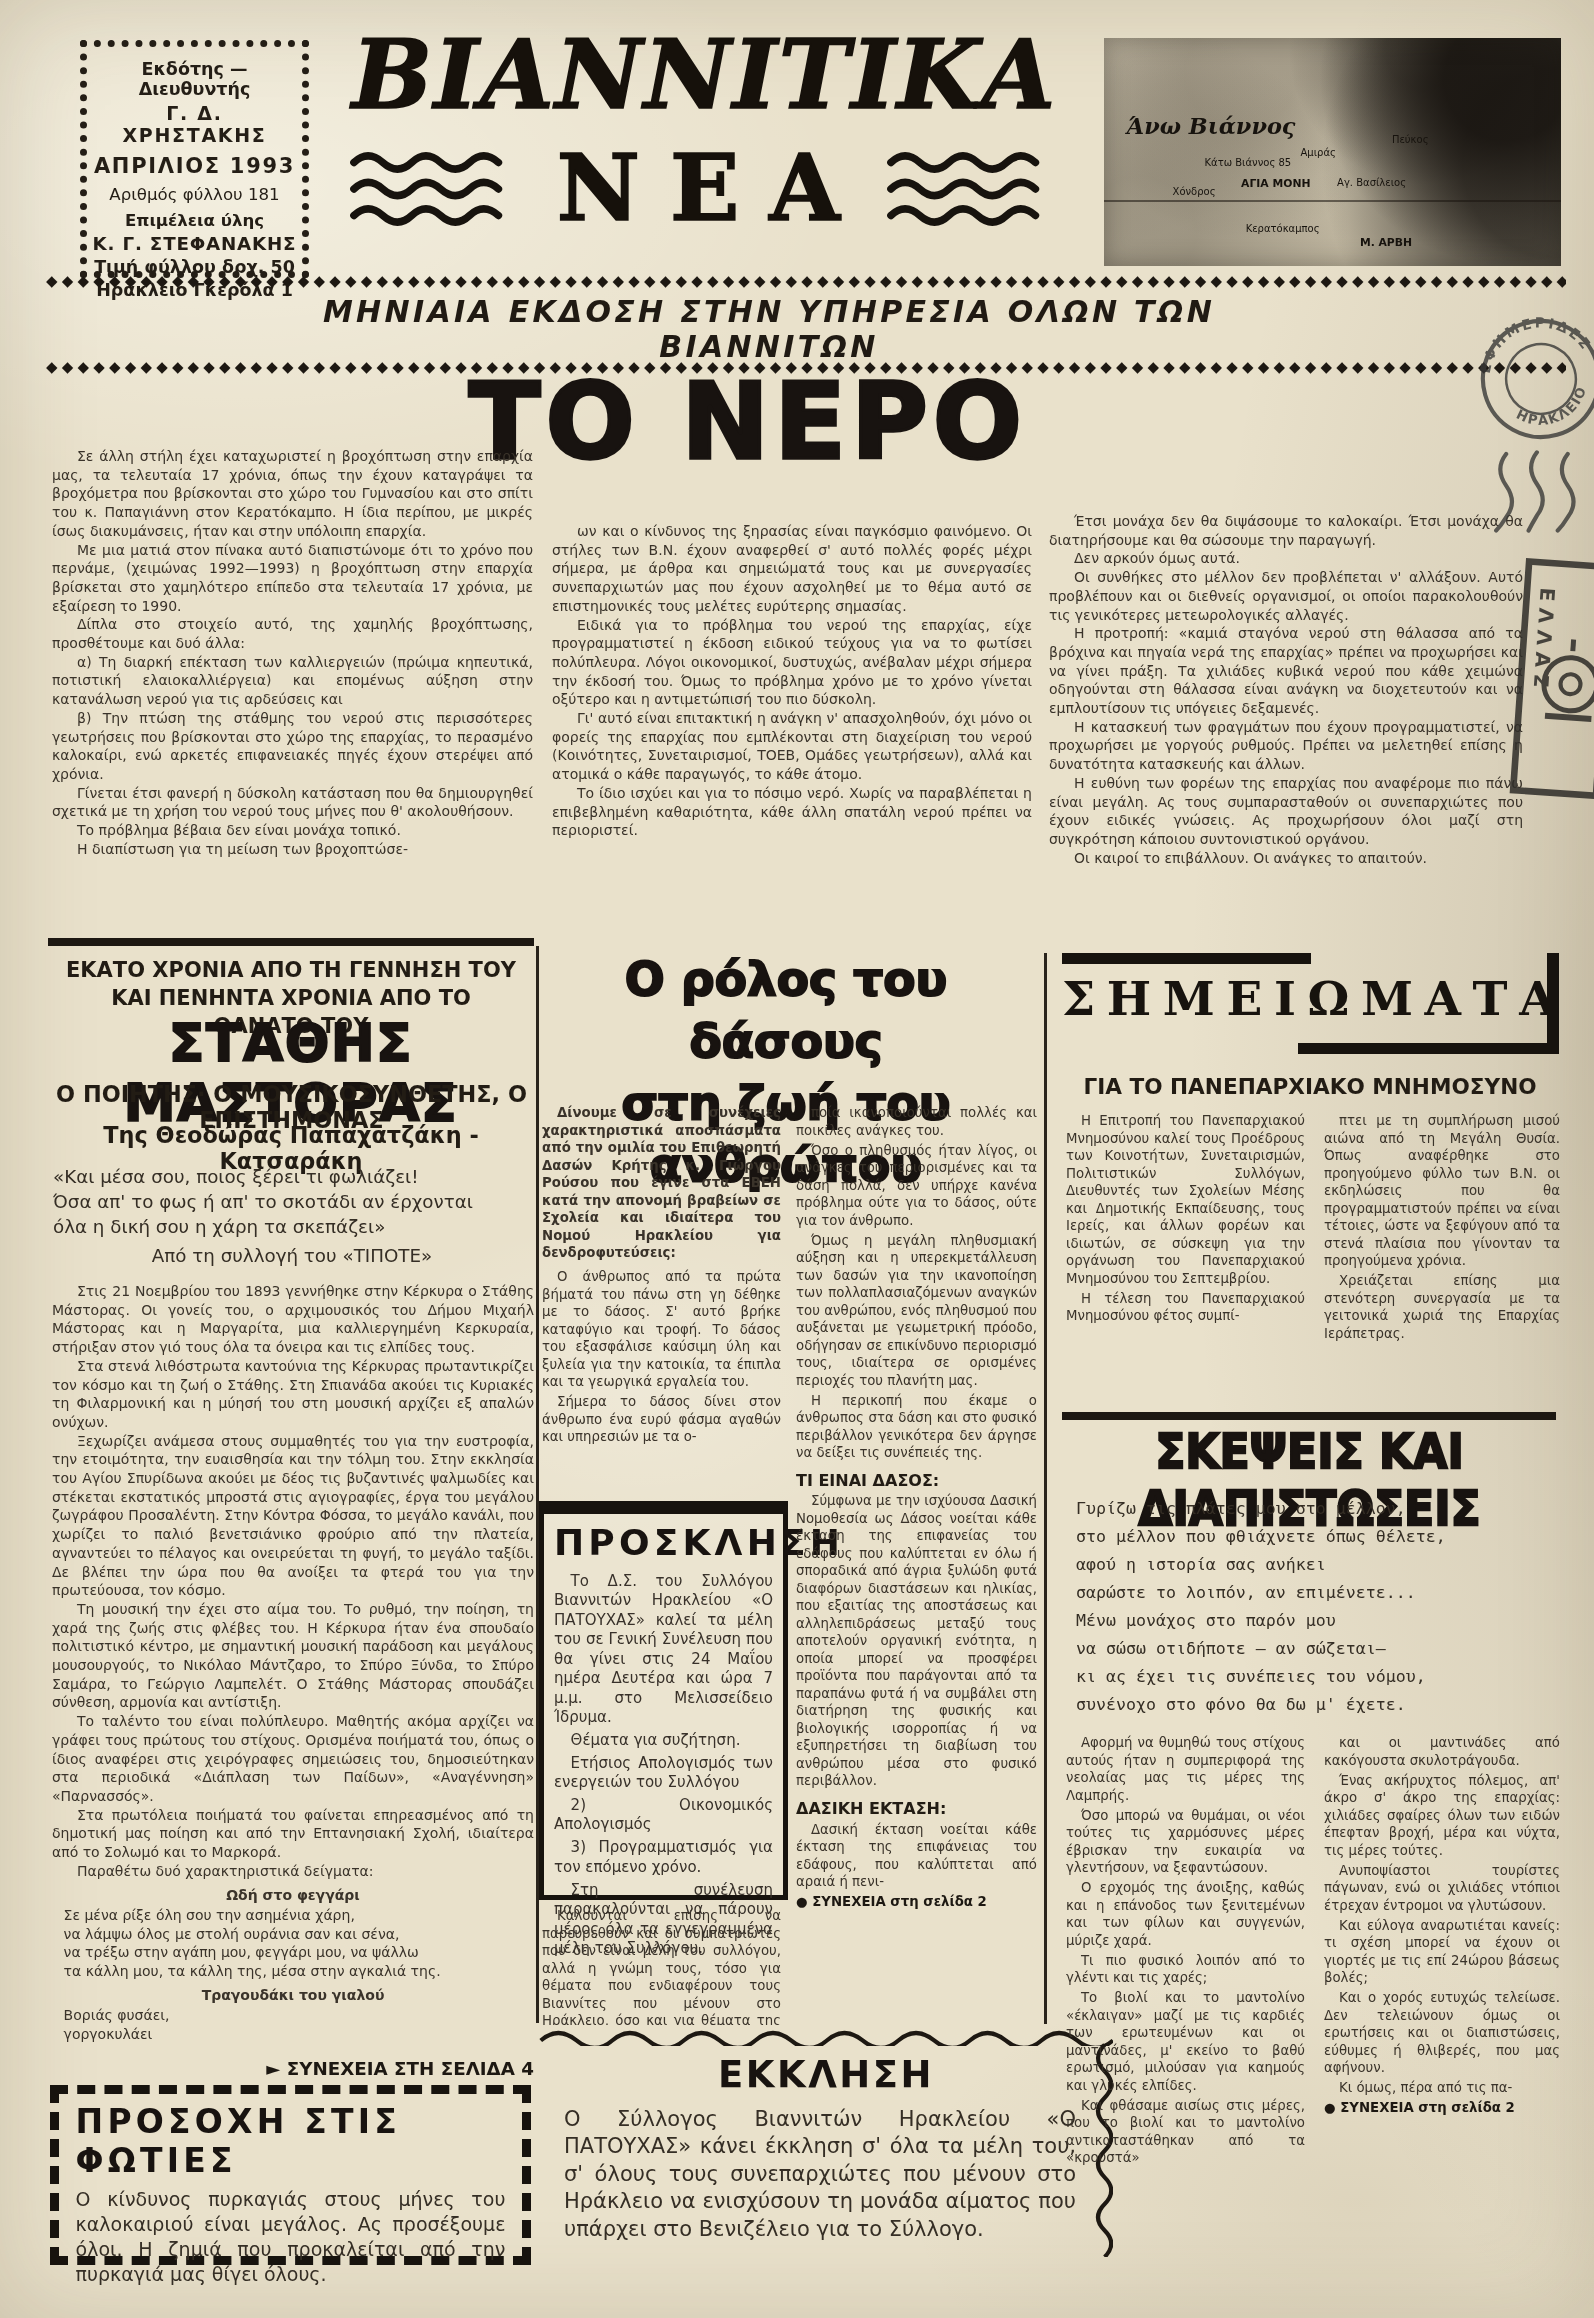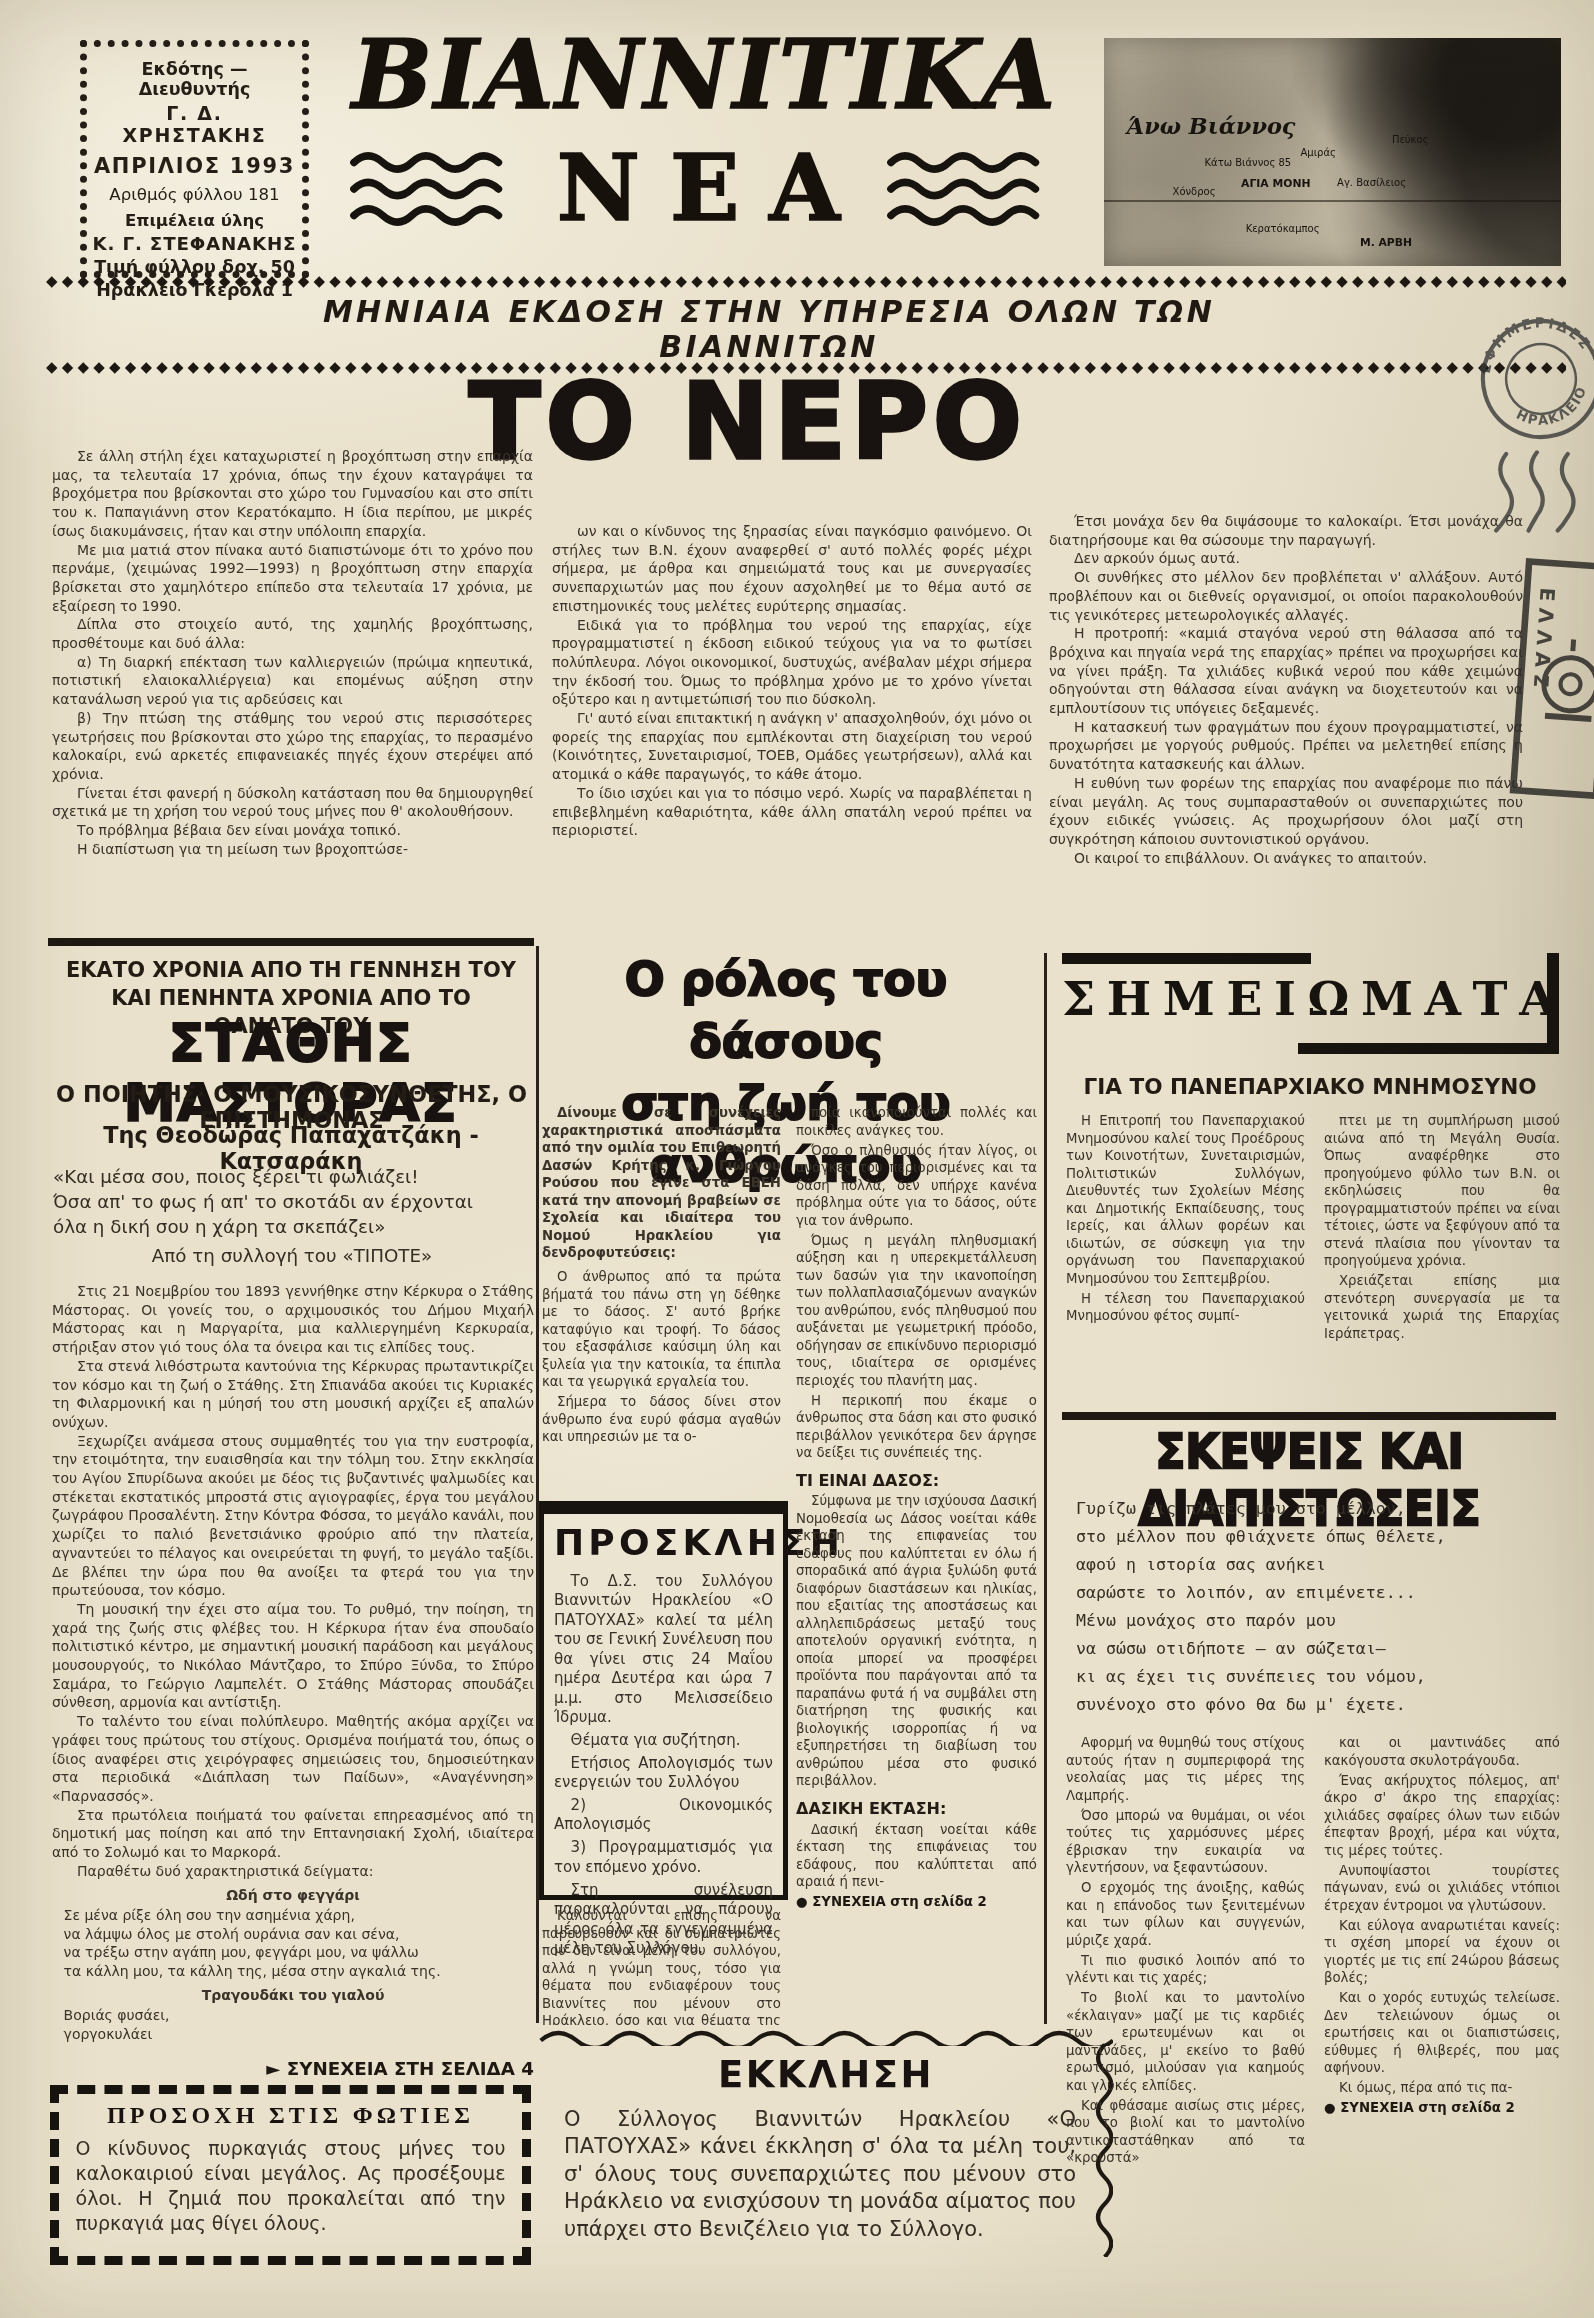--- a/index.html
+++ b/index.html
@@ -79,21 +79,21 @@
   .mast-byline{left:48px;top:1122px;width:486px;text-align:center;font-weight:bold;font-size:22.4px;color:#221c14;}
   .mast-epi{left:53px;top:1164px;width:478px;font-size:18.3px;line-height:25px;color:#352e25;}
   .mast-epi div{margin:0;}
   .mast-source{left:53px;top:1245px;width:478px;font-size:18.3px;color:#352e25;text-align:center;}
   .mast-body{left:52px;top:1282px;width:482px;height:771px;font-size:14px;line-height:18.7px;text-align:justify;overflow:hidden;color:#3a332a;}
   .mast-body p{margin:0;text-indent:25px;}
   .mast-body .poemtitle{text-indent:0;text-align:center;font-weight:bold;margin:5px 0 1.7px;}
   .mast-body .verse{margin:0;text-indent:11.6px;text-align:left;}
   .mast-continue{left:52px;top:2058px;width:482px;text-align:right;font-weight:bold;font-size:18.3px;color:#1d1812;}
   .fire-box{left:50px;top:2085px;width:481px;height:180px;border:9.1px dashed #17130e;box-sizing:border-box;padding:6.7px 16.6px;}
-  .fire-title{text-align:center;font-weight:bold;font-size:24px;letter-spacing:4.2px;color:#181310;margin:1.7px 0 6.7px;font-family:Liberation Serif, serif;}
+  .fire-title{font-weight:bold;font-size:33px;letter-spacing:4.2px;color:#181310;margin:1.7px 0 6.7px;}
   .fire-body{font-size:19px;line-height:25px;text-align:justify;color:#352e25;}
   
   .forest-headline{left:540px;top:948px;width:492px;text-align:center;font-weight:bold;font-size:47px;
     line-height:1.32;color:#181310;-webkit-text-stroke:2.1px #181310;}
   .sub-col{font-size:13.3px;line-height:17.5px;text-align:justify;overflow:hidden;color:#3a332a;}
   .sub-col p{margin:0 0 2.5px;text-indent:15px;}
   .forest-left{left:542px;top:1104px;width:239px;height:394px;}
   .forest-intro{font-weight:bold;margin-bottom:6.7px;}
   .forest-intro p{text-indent:15px;}
   .forest-after{left:542px;top:1907px;width:239px;height:118px;}

